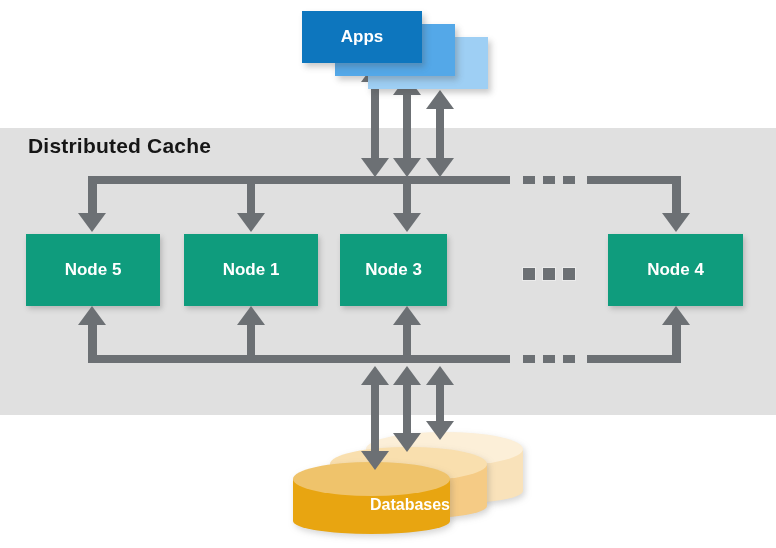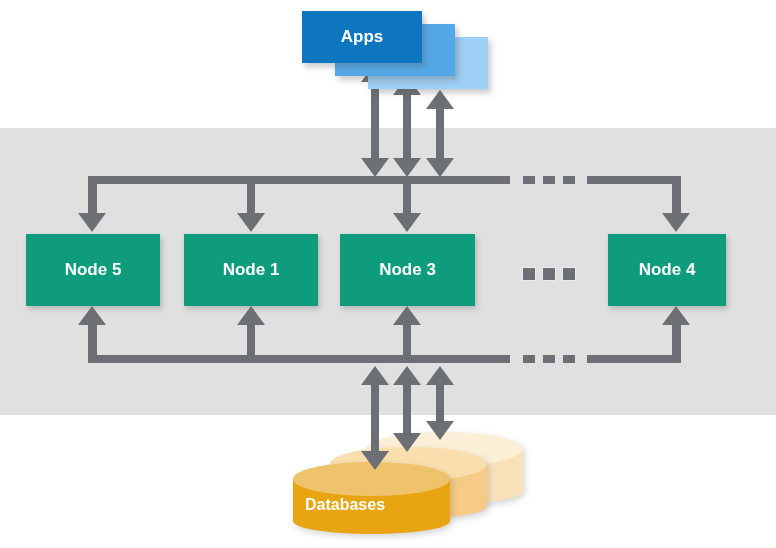--- a/index.html
+++ b/index.html
@@ -29,29 +29,30 @@
   .vl.w9{width:9px;}
   .dash{position:absolute;width:12px;height:8px;background:var(--arrow-gray,#6c7074);}
   .dot{position:absolute;width:12px;height:12px;background:var(--arrow-gray,#6c7074);box-shadow:0 0 0 1px rgba(255,255,255,.35);}
   .ah{position:absolute;width:0;height:0;border-left:14px solid transparent;border-right:14px solid transparent;}
   .ah.up{border-bottom:19px solid var(--arrow-gray,#6c7074);}
   .ah.down{border-top:19px solid var(--arrow-gray,#6c7074);}
   
   .cyl{position:absolute;width:157px;height:72px;filter:drop-shadow(2px 3px 3px rgba(90,90,90,.25));}
   .cyl-body{position:absolute;left:0;top:17px;width:157px;height:55px;border-radius:0 0 79px 79px / 0 0 13px 13px;}
   .cyl-top{position:absolute;left:0;top:0;width:157px;height:34px;border-radius:50%;}
-  .cyl .db-label{position:absolute;left:0;top:34px;width:157px;text-align:left;font-size:16px;padding-left:12px;}
+  .cyl .db-label{position:absolute;left:0;top:34px;width:157px;text-align:right;font-size:16px;}
   .z1{z-index:1}.z2{z-index:2}.z3{z-index:3}.z4{z-index:4}
 </style>
 </head>
 <body>
 
 <div class="stage">
 
   <div class="band"></div>
+  <div class="band-title">Distributed Cache</div>
 
   <div>
     <div class="card z1" style="left:368px;top:37px;background:var(--app-blue-back);"></div>
     <div class="card z2" style="left:335px;top:24px;background:var(--app-blue-middle);"></div>
     <div class="card front z3" style="left:302px;top:11px;background:var(--app-blue-front);">
       <span class="card-label">Apps</span>
     </div>
   </div>
 
   <div class="z4">
@@ -88,24 +89,24 @@
     <i class="ah down" style="left:662px;top:213px;"></i>
   </div>
 
   <div class="z3">
     <div class="node" style="left:26px;width:134px;">
       <span class="node-label">Node 5</span>
     </div>
     <div class="node" style="left:184px;width:134px;">
       <span class="node-label">Node 1</span>
     </div>
-    <div class="node" style="left:340px;width:135px;">
+    <div class="node" style="left:340px;width:107px;">
       <span class="node-label">Node 3</span>
     </div>
-    <div class="node" style="left:608px;width:118px;">
+    <div class="node" style="left:608px;width:135px;">
       <span class="node-label">Node 4</span>
     </div>
   </div>
 
   <div>
     <i class="dot" style="left:523px;top:268px;"></i>
     <i class="dot" style="left:543px;top:268px;"></i>
     <i class="dot" style="left:563px;top:268px;"></i>
   </div>
 

